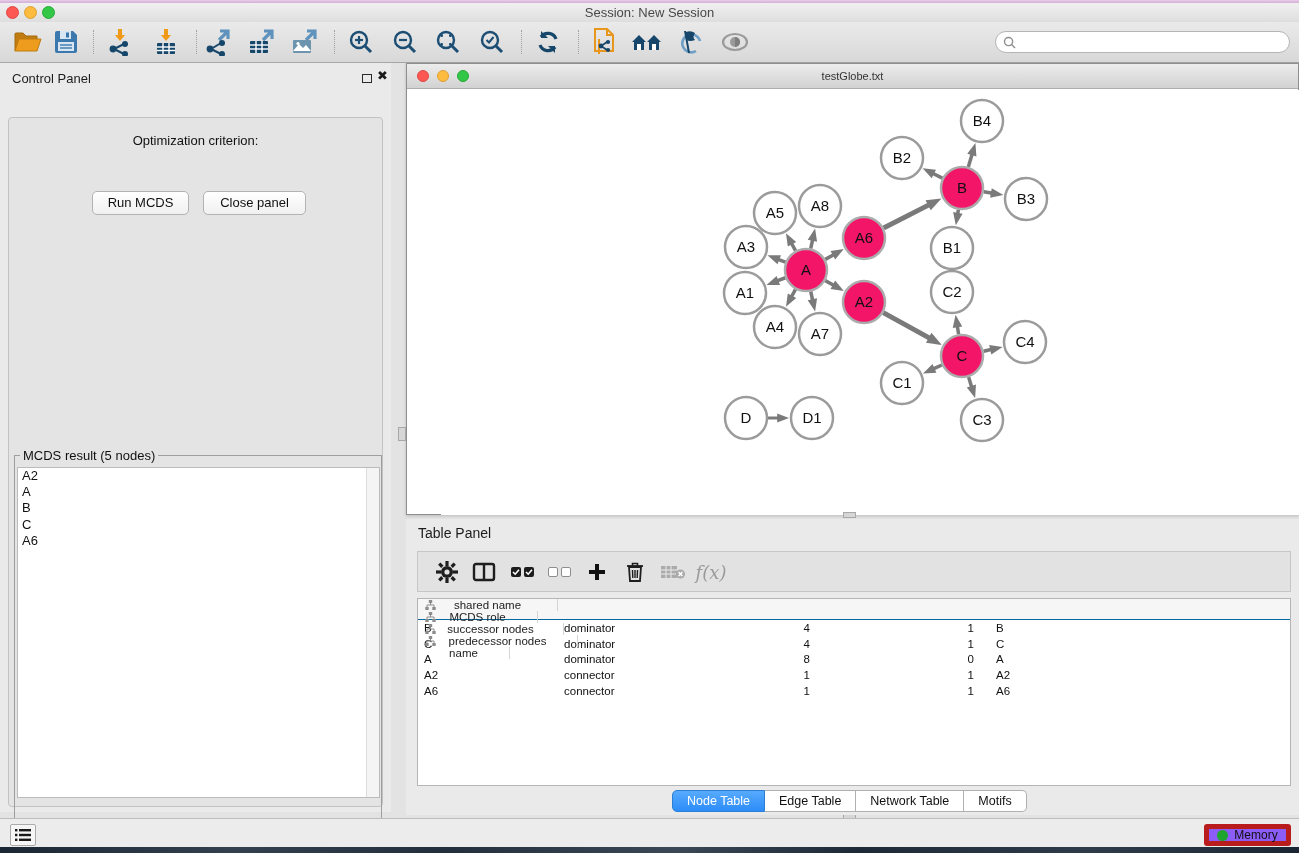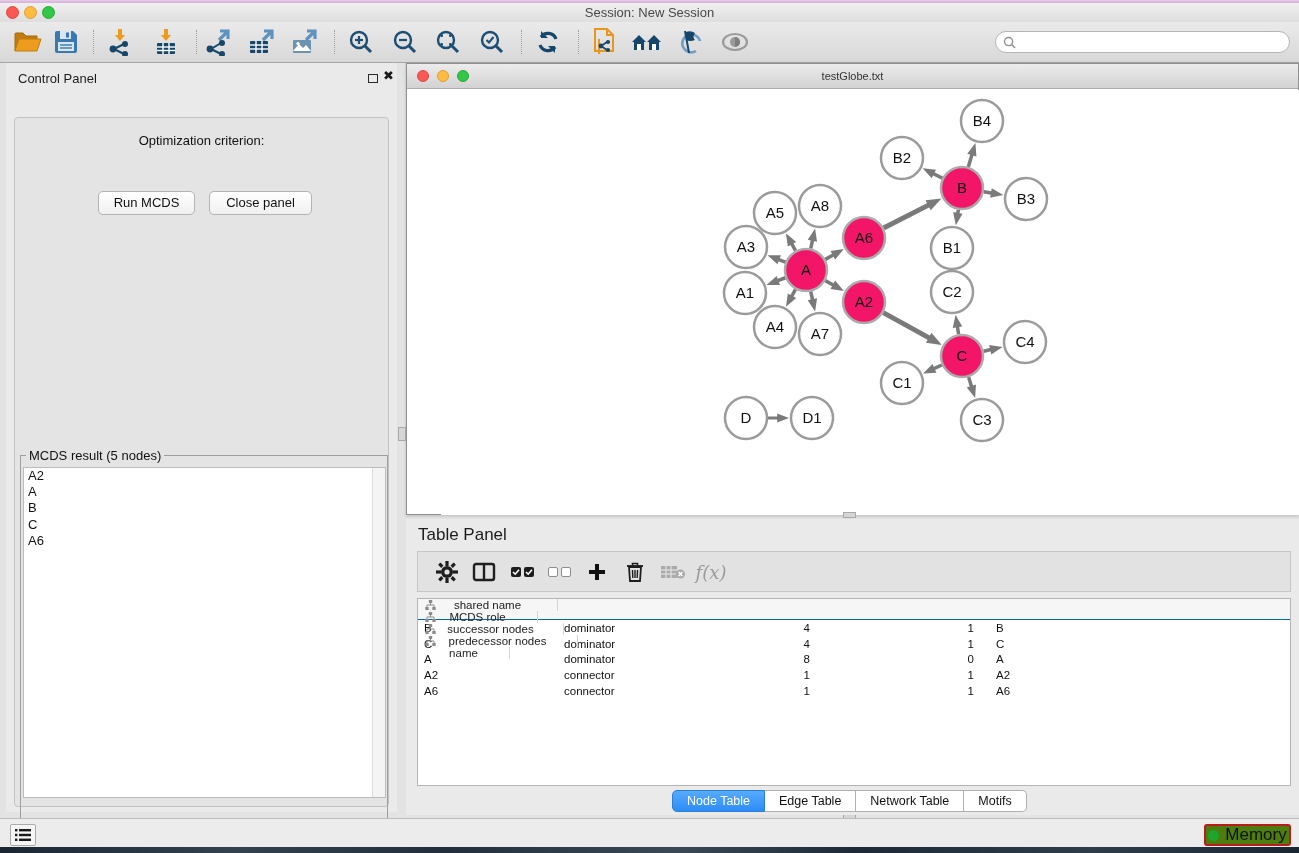--- a/index.html
+++ b/index.html
@@ -15,21 +15,21 @@
   .tl.red { background:#fc5753; border:1px solid #df4744; left:6px; }
   .tl.yellow { background:#fdbc40; border:1px solid #de9f34; left:24px; }
   .tl.green { background:#33c748; border:1px solid #27aa35; left:42px; }
   .toolbar { left:0; top:22px; width:1299px; height:41px; background:linear-gradient(#eaeaea,#d8d8d8); border-bottom:1px solid #a6a6a6; }
   .tbtn { position:absolute; top:4px; width:36px; height:32px; display:flex; align-items:center; justify-content:center; cursor:default; }
   .tsep { position:absolute; top:8px; width:0; height:24px; border-left:1px dotted #9f9f9f; }
   .searchbox { position:absolute; left:995px; top:9px; width:295px; height:22px; background:#fff; border:1px solid #b5b5b5; border-radius:11px; display:flex; align-items:center; padding-left:7px; }
   .searchbox input { border:none; outline:none; background:transparent; font-size:12px; width:250px; margin-left:4px; font-family:inherit; }
 
   
-  .control-panel { left:6px; top:63px; width:391px; height:749px; background:#eaeaea; }
+  .control-panel { left:0; top:63px; width:391px; height:749px; background:#eaeaea; }
   .cp-title { left:12px; top:8px; font-size:13px; color:#1c1c1c; }
   .panel-float { width:10px; height:9px; border:1.6px solid #2a2a2a; top:11px; }
   .panel-close { font-size:13px; font-weight:bold; color:#1a1a1a; top:5px; }
   .cp-tabs { left:78px; top:33px; height:22px; display:flex; }
   .cp-tab { height:22px; line-height:20px; padding:0 13px; font-size:13px; background:#fff; border:1px solid #a9a9a9; border-left:none; color:#111; }
   .cp-tab:first-child { border-left:1px solid #a9a9a9; border-radius:5px 0 0 5px; }
   .cp-tab:last-child { border-radius:0 5px 5px 0; }
   .cp-tab.active { background:linear-gradient(#57aafe,#2d8cf8); border-color:#2a7fd4; color:#fff; }
   .cp-content { left:8px; top:54px; width:375px; height:690px; background:#e4e4e4; border:1px solid #c2c2c2; border-radius:4px; }
   .opt-label { left:0; top:70px; width:391px; text-align:center; font-size:13px; color:#111; }
@@ -53,21 +53,21 @@
   .ntl.red { left:10px; background:#fc5753; border:1px solid #df4744; }
   .ntl.yellow { left:30px; background:#fdbc40; border:1px solid #de9f34; }
   .ntl.green { left:50px; background:#33c748; border:1px solid #27aa35; }
   .net-canvas { position:absolute; left:0; top:26px; width:891px; height:425px; background:#fff;margin-left:34px; }
   .net-grip { position:absolute; right:1px; bottom:1px; }
 
   .splitter { background:#d6d6d6; border:1px solid #a8a8a8; }
 
   
   .table-panel { left:406px; top:519px; width:893px; height:296px; background:#eaeaea; }
-  .tp-title { left:12px; top:6px; font-size:17px; color:#1c1c1c; }
+  .tp-title { left:12px; top:6px; font-size:14px; color:#1c1c1c; }
   .tp-toolbar { left:11px; top:32px; width:874px; height:41px; background:#e2e2e2; border:1px solid #c6c6c6; }
   .tp-btn { position:absolute; top:5px; width:34px; height:30px; display:flex; align-items:center; justify-content:center; }
   .fx-label { font-size:18px; font-style:italic; font-family:"DejaVu Serif",serif; color:#9a9a9a; }
   .checkpair { display:flex; gap:3px; }
   .cbx { width:10px; height:10px; border-radius:2px; }
   .cbx.on { background:#1c1c1c; position:relative; }
   .cbx.off { border:1.6px solid #8e8e8e; background:#fff; }
   .datatable { left:11px; top:79px; width:874px; height:188px; background:#fff; border:1px solid #b5b5b5; overflow:hidden; }
   .thead { display:flex; height:21px; background:#f6f6f6; border-bottom:1px solid #0369a1;flex-direction:column; }
   .th { display:flex; align-items:center; justify-content:center; gap:5px; font-size:11.5px; color:#222; border-right:1px solid #d4d4d4; position:relative; }
@@ -78,21 +78,21 @@
   .cell.a-l6 { padding-left:6px; } .cell.a-r14 { text-align:right; padding-right:14px; } .cell.a-r10 { text-align:right; padding-right:10px; } .cell.a-l12 { padding-left:12px; }
   .tp-tabs { left:266px; top:271px; height:22px; display:flex; }
   .tp-tab { height:22px; line-height:20px; padding:0 14px; font-size:12.5px; background:#fff; border:1px solid #b0b0b0; border-left:none; color:#111; }
   .tp-tab:first-child { border-left:1px solid #b0b0b0; border-radius:5px 0 0 5px; }
   .tp-tab:last-child { border-radius:0 5px 5px 0; }
   .tp-tab.active { background:linear-gradient(#57aafe,#2d8cf8); border-color:#2a7fd4; color:#fff; }
 
   
   .statusbar { left:0; top:818px; width:1299px; height:29px; background:#ececec; border-top:1px solid #bdbdbd; }
   .list-btn { position:absolute; left:10px; top:5px; width:26px; height:22px; background:#f6f6f6; border:1px solid #ababab; border-radius:2px; display:flex; align-items:center; justify-content:center; }
-  .memory-btn { position:absolute; right:8px; top:5px; width:87px; height:22px; background:#4d7c0f; border:2px solid #b91c1c; border-radius:3px; display:flex; align-items:center; justify-content:center; gap:6px; font-size:17px; color:#111; }
+  .memory-btn { position:absolute; right:8px; top:5px; width:87px; height:22px; background:#8b5cf6; border:5px solid #b91c1c; border-radius:3px; display:flex; align-items:center; justify-content:center; gap:6px; font-size:12px; color:#111; }
   .memdot { width:11px; height:11px; border-radius:50%; background:#1ea52d; }
   .desktop-strip-bottom { left:0; top:847px; width:1299px; height:6px;
     background:linear-gradient(90deg,#1b2633,#33414f 18%,#222e3c 34%,#3a4856 52%,#1d2937 66%,#2e3c4a 84%,#1a2532); }
 </style>
 </head>
 <body>
 
 <div class="abs desktop-strip-top"></div>
 <div class="abs titlebar">
   <div class="abs tl red"></div>

